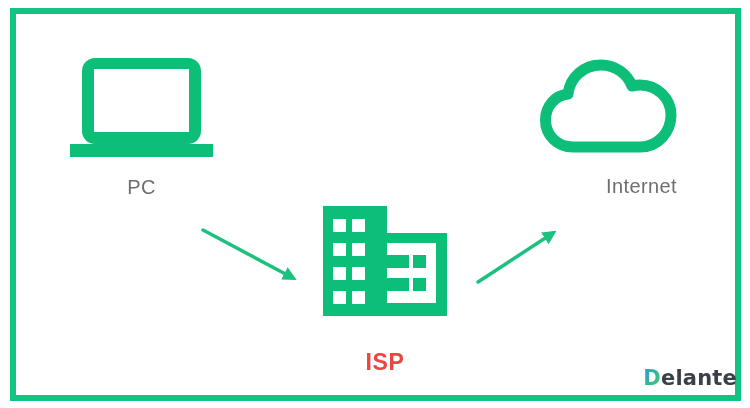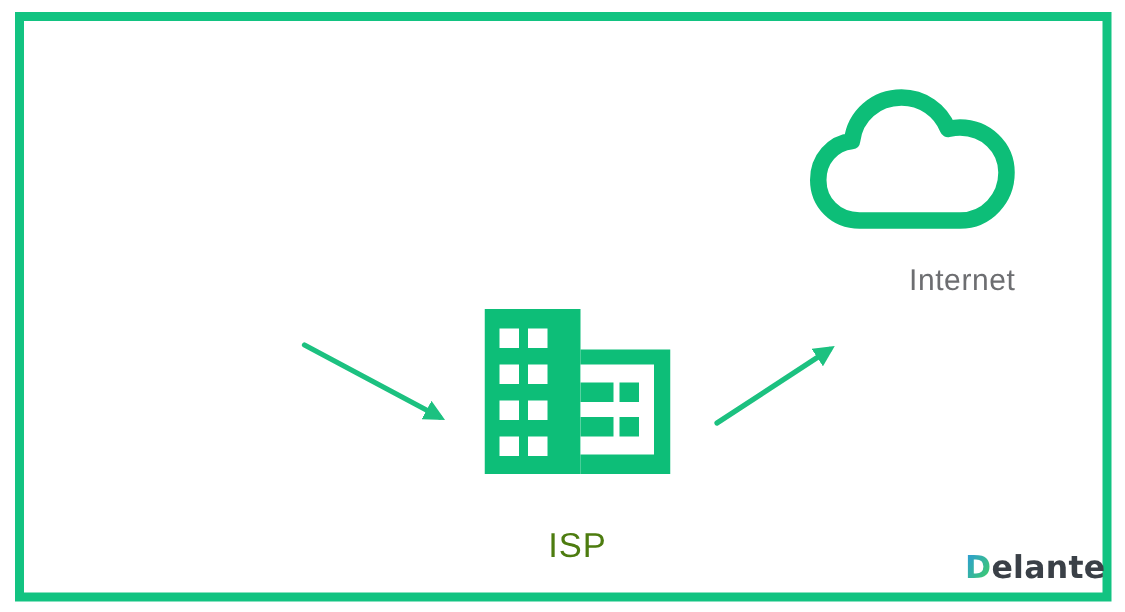--- a/index.html
+++ b/index.html
@@ -25,22 +25,22 @@
   .node-label {
     display: block;
     color: #6d6e71;
     font-size: 20px;
     letter-spacing: 0.4px;
   }
   .node-pc .node-label       { margin-top: 13px; }
   .node-internet .node-label { margin-top: 12px; text-align: right; }
   .node-isp .node-label {
     margin-top: 29px;
-    color: #4d7c0f;
-    font-weight: 400;
+    color: #ef4444;
+    font-weight: 700;
     font-size: 23px;
     letter-spacing: 0.6px;
   }
   .arrow { position: absolute; }
   .arrow-1 { left: 195px; top: 222px; }
   .arrow-2 { left: 470px; top: 223px; }
   .logo {
     position: absolute;
     right: 13px; top: 366px;
     font-family: "DejaVu Sans", sans-serif;
@@ -57,20 +57,28 @@
   }
   .logo-rest { color: #3a4047; }
 </style>
 </head>
 <body>
 
 <div class="stage">
 
   <div class="frame"></div>
 
+  <div class="node node-pc">
+    <svg width="143" height="101" viewBox="0 0 143 101" aria-hidden="true">
+      <rect x="12" y="0" width="119" height="86" rx="13" fill="#0dbe78"></rect>
+      <rect x="24" y="11" width="95" height="63" fill="#ffffff"></rect>
+      <rect x="0" y="86" width="143" height="13" fill="#0dbe78"></rect>
+    </svg>
+    <span class="node-label">PC</span>
+  </div>
 
   <div class="node node-internet">
     <svg width="137" height="107" viewBox="0 0 137 107" aria-hidden="true">
       <path d="M 33 95
                C 17 95 5.5 83 5.5 68
                C 5.5 54 15 43.5 28 42
                C 30 25 44 13 61 13
                C 75 13 87 21.5 92 34
                C 94.5 33.5 97 33 100 33
                C 117 33 131 46 131 63

